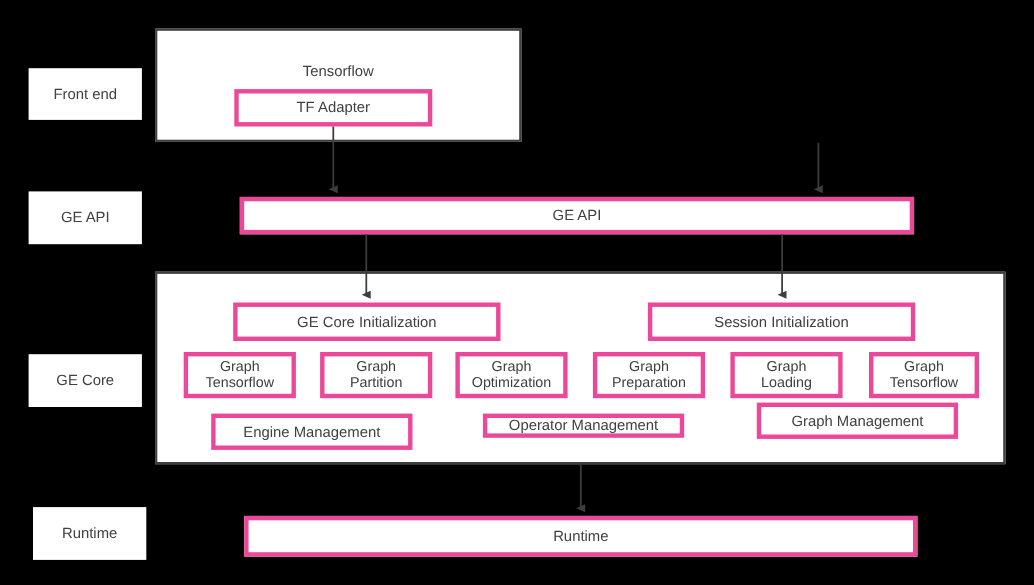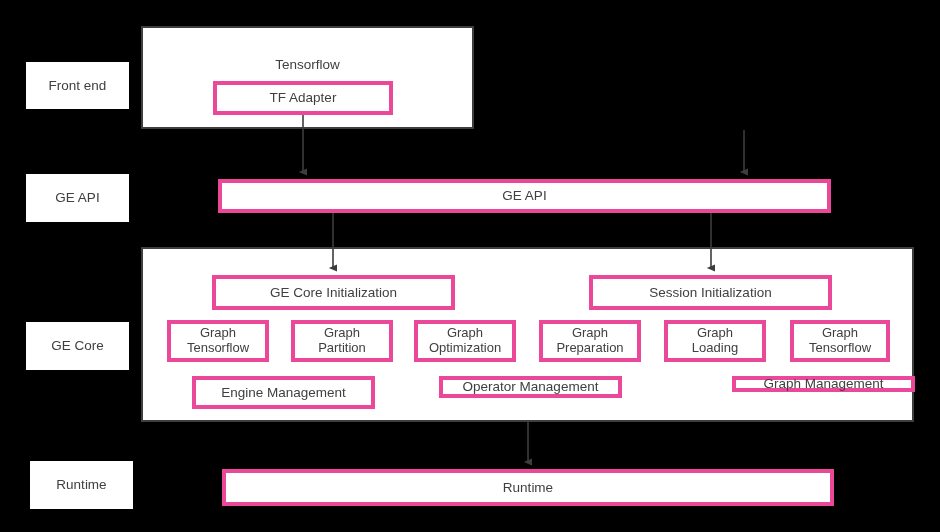--- a/index.html
+++ b/index.html
@@ -102,21 +102,21 @@
     <span>Graph</span>
     <span>Tensorflow</span>
   </div>
 
   <div class="box" style="left:192px;top:376px;width:183px;height:33px;font-size:13.5px;">
     <span>Engine Management</span>
   </div>
   <div class="box" style="left:439px;top:376px;width:183px;height:22px;font-size:13.5px;">
     <span>Operator Management</span>
   </div>
-  <div class="box" style="left:688px;top:376px;width:183px;height:16px;font-size:13.5px;margin-left:44px;">
+  <div class="box" style="left:688px;top:366px;width:183px;height:33px;font-size:13.5px;">
     <span>Graph Management</span>
   </div>
 
   <div class="box" style="left:222px;top:469px;width:612px;height:37px;font-size:13.5px;">
     <span>Runtime</span>
   </div>
 
   <svg class="arrows" viewBox="0 0 940 532">
     <defs>
       <marker id="ah" markerWidth="9" markerHeight="9" refX="4.2" refY="4.4" orient="auto" markerUnits="userSpaceOnUse">

